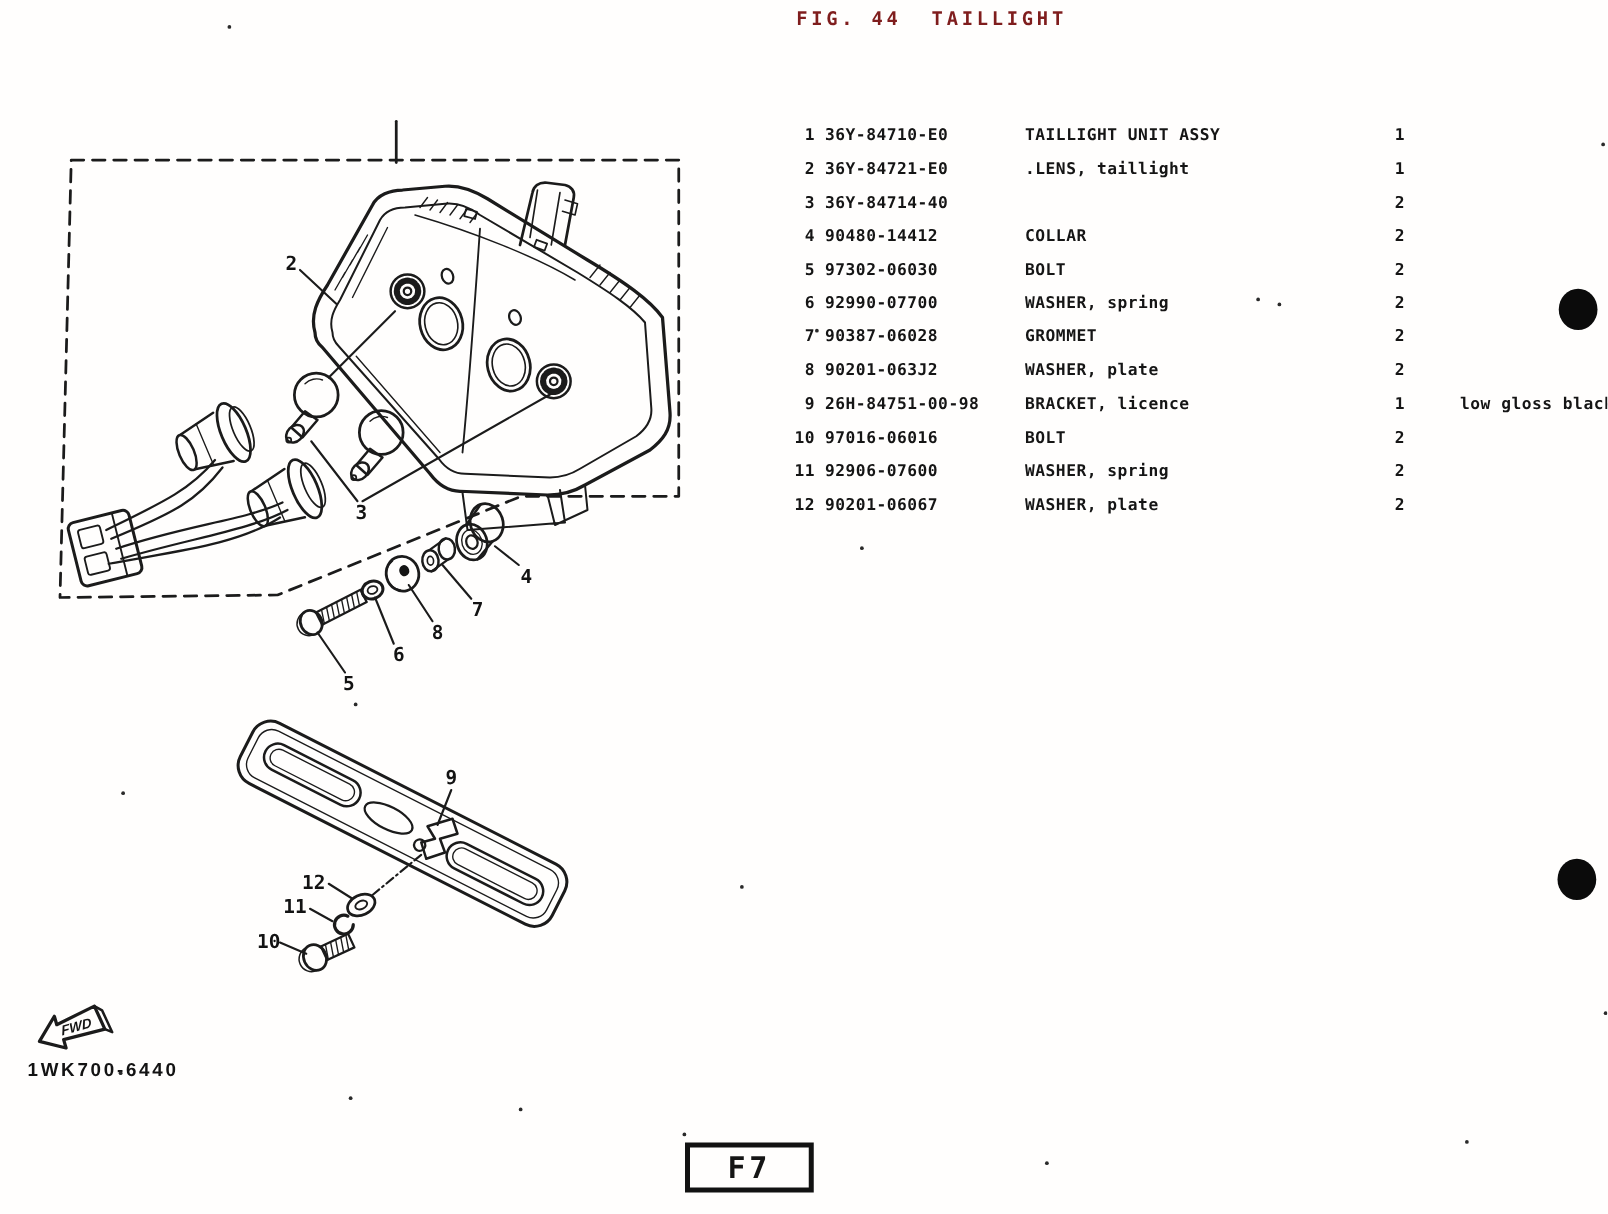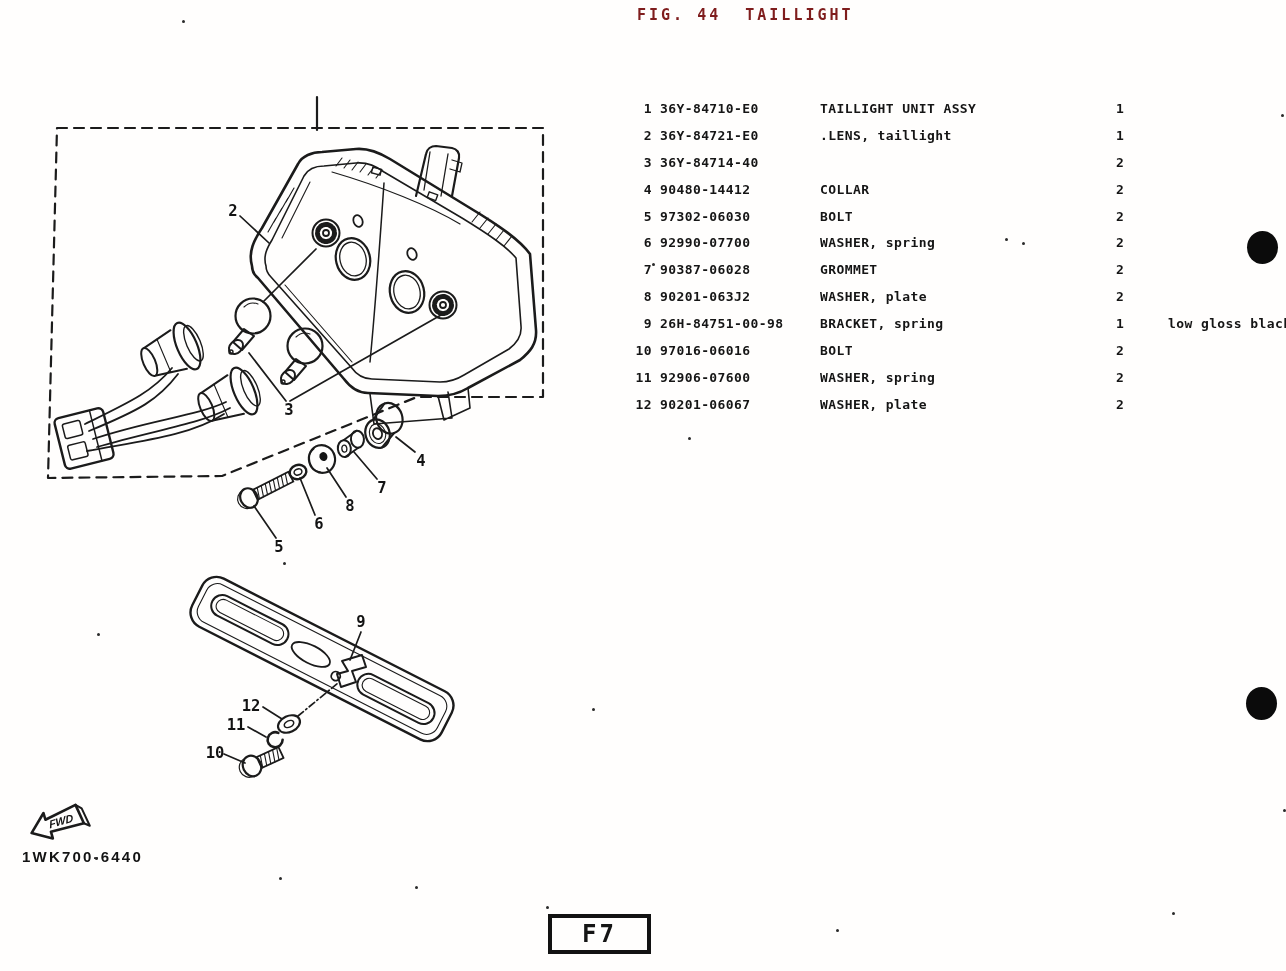--- a/index.html
+++ b/index.html
@@ -299,21 +299,21 @@
       <span class="c c-ref">8</span>
       <span class="c c-part">90201-063J2</span>
       <span class="c c-desc">WASHER, plate</span>
       <span class="c c-qty">2</span>
       <span class="c c-rem"></span>
     </div>
 
     <div class="row">
       <span class="c c-ref">9</span>
       <span class="c c-part">26H-84751-00-98</span>
-      <span class="c c-desc">BRACKET, spring</span>
+      <span class="c c-desc">BRACKET, licence</span>
       <span class="c c-qty">1</span>
       <span class="c c-rem">low gloss black</span>
     </div>
 
     <div class="row">
       <span class="c c-ref">10</span>
       <span class="c c-part">97016-06016</span>
       <span class="c c-desc">BOLT</span>
       <span class="c c-qty">2</span>
       <span class="c c-rem"></span>

